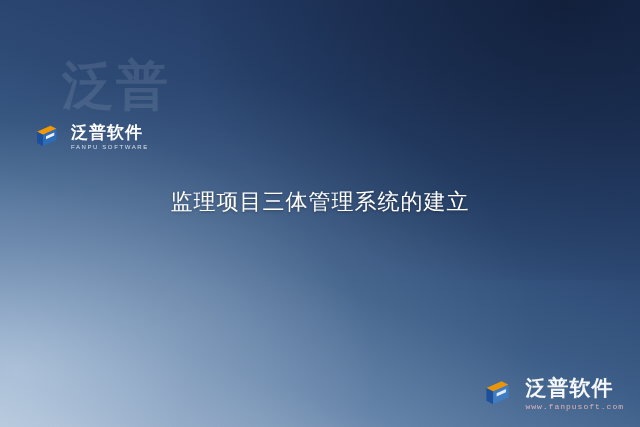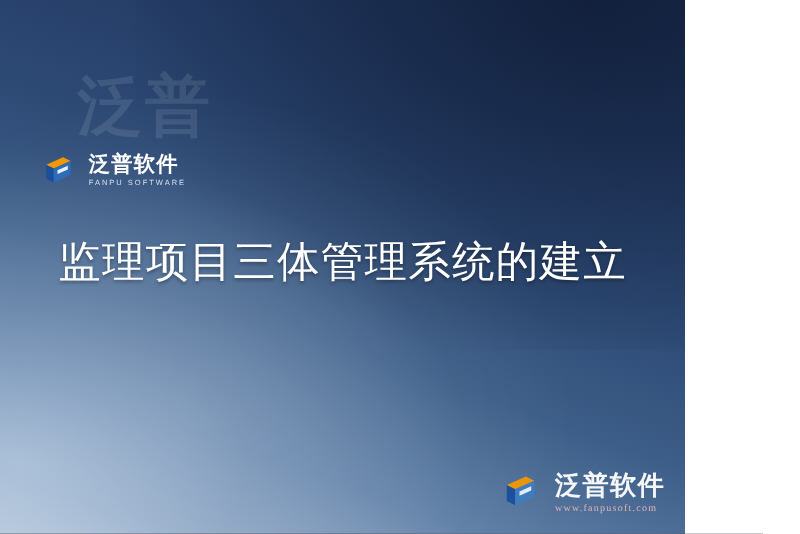--- a/index.html
+++ b/index.html
@@ -7,24 +7,24 @@
     padding: 0;
   }
   body {
     width: 640px;
     height: 427px;
     font-family: "Liberation Sans", sans-serif;
     overflow: hidden;
   }
   #banner {
     position: relative;
-    width: 548px;
+    width: 640px;
     height: 427px;
     overflow: hidden;
-    background: #0f172a;
+    background: #4c1d95;
   }
   
   .bg-base {
     position: absolute;
     inset: 0;
     background: linear-gradient(200deg, #1b2f55 0%, #243c66 22%, #2d4a75 42%, #3d5e88 60%, #5f7fa6 78%, #8fa7c4 92%, #b9c9da 100%);
   }
   .bg-glow-left {
     position: absolute;
     left: -140px;
@@ -103,21 +103,21 @@
 
   
   .title-block {
     position: absolute;
     left: 0;
     right: 0;
     top: 186px;
     text-align: center;
     color: #ffffff;
     font-family: "DejaVu Sans", sans-serif;
-    font-size: 34px;
+    font-size: 22px;
     font-weight: normal;
     line-height: 1.42;
     letter-spacing: 1px;
     text-shadow: 0 1px 3px rgba(0,0,0,0.35);
   }
   .title-block .line2 {
     display: block;
   }
 
   
@@ -141,21 +141,21 @@
     font-weight: bold;
     color: #ffffff;
     letter-spacing: 1px;
     font-family: "DejaVu Sans", sans-serif;
   }
   .logo-br .logo-url {
     font-size: 8px;
     color: #e6b9b9;
     letter-spacing: 1px;
     margin-top: 4px;
-    font-family: Liberation Serif, serif;
+    font-family: Liberation Mono, monospace;
   }
 </style>
 </head>
 <body>
 
 <div id="banner">
 
   <div class="bg-base"></div>
   <div class="bg-glow-dark"></div>
   <div class="bg-glow-left"></div>

